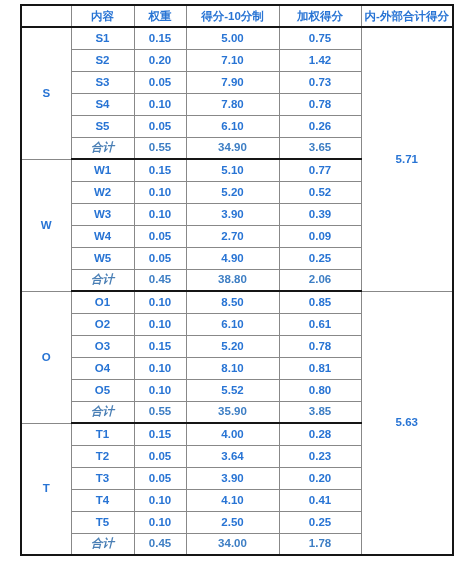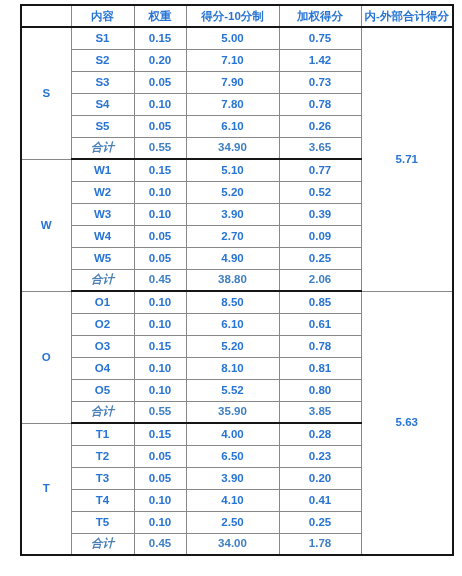--- a/index.html
+++ b/index.html
@@ -233,21 +233,21 @@
         <tr>
           <td class="cat" rowspan="6">T</td>
           <td>T1</td>
           <td>0.15</td>
           <td>4.00</td>
           <td>0.28</td>
         </tr>
         <tr>
           <td>T2</td>
           <td>0.05</td>
-          <td>6.50</td>
+          <td>3.64</td>
           <td>0.23</td>
         </tr>
         <tr>
           <td>T3</td>
           <td>0.05</td>
           <td>3.90</td>
           <td>0.20</td>
         </tr>
         <tr>
           <td>T4</td>

